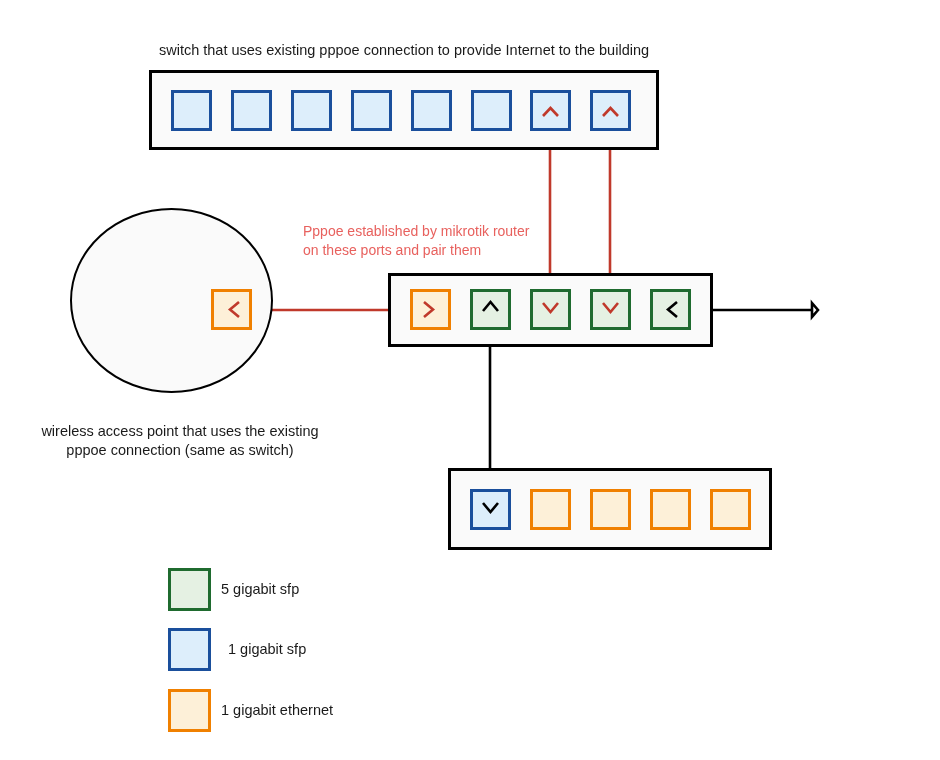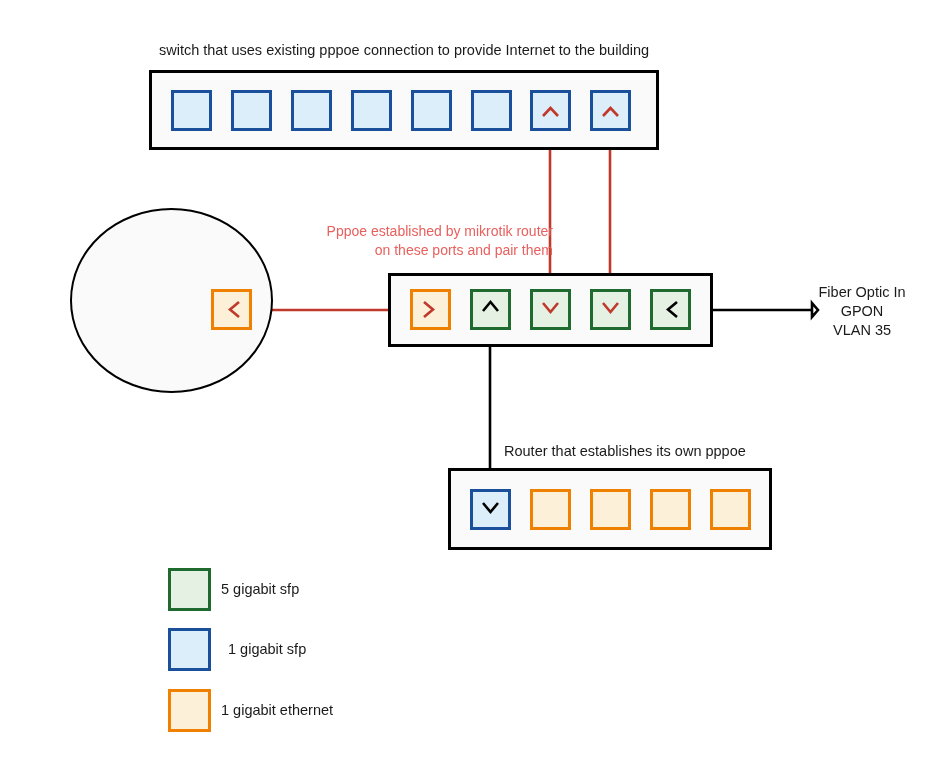--- a/index.html
+++ b/index.html
@@ -54,21 +54,21 @@
     position: absolute;
     font-size: 14.5px;
     line-height: 19px;
     color: #1a1a1a;
     white-space: pre;
   }
   .label.center { text-align: center; }
   .label.bold { font-weight: bold; font-size: 14px; }
   .label.red {
     color: #e8615e;
-    text-align: right;
+    text-align: left;
     font-size: 14px;
     line-height: 19px;
   }
 
   
   .legend-swatch {
     position: absolute;
     box-sizing: border-box;
     border-width: 3px;
     border-style: solid;
@@ -134,20 +134,22 @@
     <polyline points="13,26 20.5,18 28,26" fill="none" stroke="#c0392b" stroke-width="2.6" stroke-linecap="butt"></polyline>
   </svg>
 
   <div class="ap-circle" style="left:70px; top:208px; width:203px; height:185px;"></div>
 
   <div class="port orange abs" style="left:211px; top:289px; width:41px; height:41px;"></div>
   <svg class="abs" style="left:211px; top:289px;" width="41" height="41" viewBox="0 0 41 41">
     <polyline points="28,13 19,20.5 28,28" fill="none" stroke="#c0392b" stroke-width="2.6"></polyline>
   </svg>
 
+  <div class="label center" style="left:30px; top:422px; width:300px;">wireless access point that uses the existing
+pppoe connection (same as switch)</div>
 
   <div class="label red" style="left:303px; top:222px; width:250px;">Pppoe established by mikrotik router
 on these ports and pair them</div>
 
   <div class="chassis" style="left:388px; top:273px; width:325px; height:74px;"></div>
 
   <div class="port orange abs" style="left:410px; top:289px; width:41px; height:41px;"></div>
   <div class="port green abs" style="left:470px; top:289px; width:41px; height:41px;"></div>
   <div class="port green abs" style="left:530px; top:289px; width:41px; height:41px;"></div>
   <div class="port green abs" style="left:590px; top:289px; width:41px; height:41px;"></div>
@@ -163,25 +165,21 @@
     <polyline points="13,14 20.5,23 28,14" fill="none" stroke="#c0392b" stroke-width="2.6"></polyline>
   </svg>
   <svg class="abs" style="left:590px; top:289px;" width="41" height="41" viewBox="0 0 41 41">
     <polyline points="13,14 20.5,23 28,14" fill="none" stroke="#c0392b" stroke-width="2.6"></polyline>
   </svg>
   <svg class="abs" style="left:650px; top:289px;" width="41" height="41" viewBox="0 0 41 41">
     <polyline points="27,13 18,20.5 27,28" fill="none" stroke="#000000" stroke-width="2.6"></polyline>
   </svg>
 
 
-  <div class="label center" style="left:806px; top:283px; width:112px;">Fiber Optic In
-GPON
-VLAN 35</div>
-
-  <div class="label" style="left:504px; top:442px;">Router that establishes its own pppoe</div>
+
 
   <div class="chassis" style="left:448px; top:468px; width:324px; height:82px;"></div>
 
   <div class="port blue abs" style="left:470px; top:489px; width:41px; height:41px;"></div>
   <div class="port orange abs" style="left:530px; top:489px; width:41px; height:41px;"></div>
   <div class="port orange abs" style="left:590px; top:489px; width:41px; height:41px;"></div>
   <div class="port orange abs" style="left:650px; top:489px; width:41px; height:41px;"></div>
   <div class="port orange abs" style="left:710px; top:489px; width:41px; height:41px;"></div>
 
   <svg class="abs" style="left:470px; top:489px;" width="41" height="41" viewBox="0 0 41 41">

